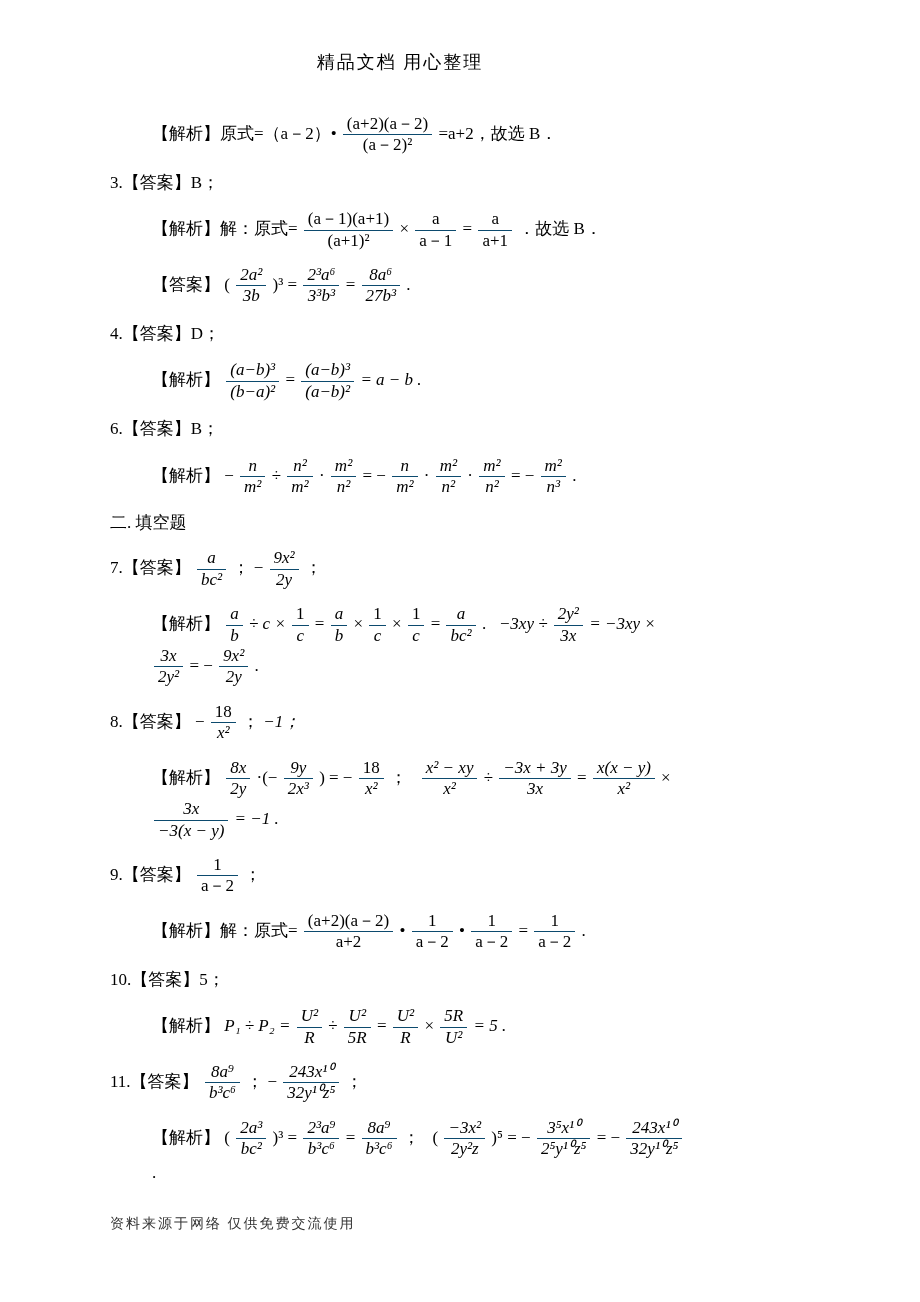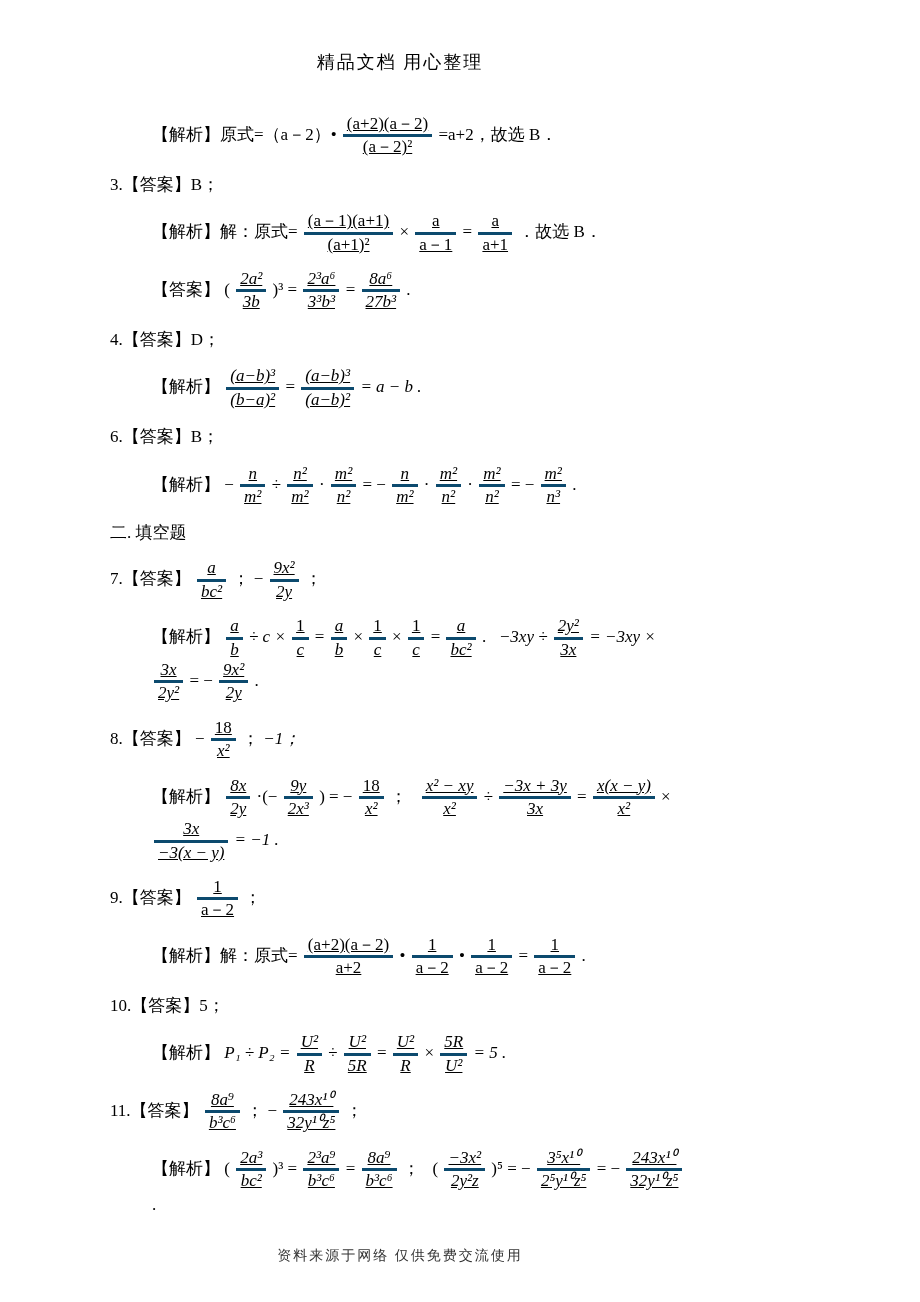--- a/index.html
+++ b/index.html
@@ -37,40 +37,38 @@
   .frac {
     display: inline-block;
     vertical-align: middle;
     text-align: center;
     font-family: "Times New Roman", serif;
     font-style: italic;
     margin: 0 2px;
   }
   .frac .num {
     display: block;
-    border-bottom: 3px solid #0c4a6e;
+    border-bottom: 1px solid #0c4a6e;
     padding: 0 4px;
     line-height: 1.2;
-    text-decoration: underline;
   }
   .frac .den {
     display: block;
     padding: 0 4px;
     line-height: 1.2;
-    text-decoration: underline;
   }
   .math {
     font-family: "Times New Roman", serif;
     font-style: italic;
   }
   .upright {
     font-style: normal;
   }
   .footer {
-    text-align: center;
+    text-align: left;
     font-size: 14px;
     color: #333;
     margin-top: 30px;
     letter-spacing: 2px;
   }
 </style>
 </head>
 <body>
 
 <div class="page">

